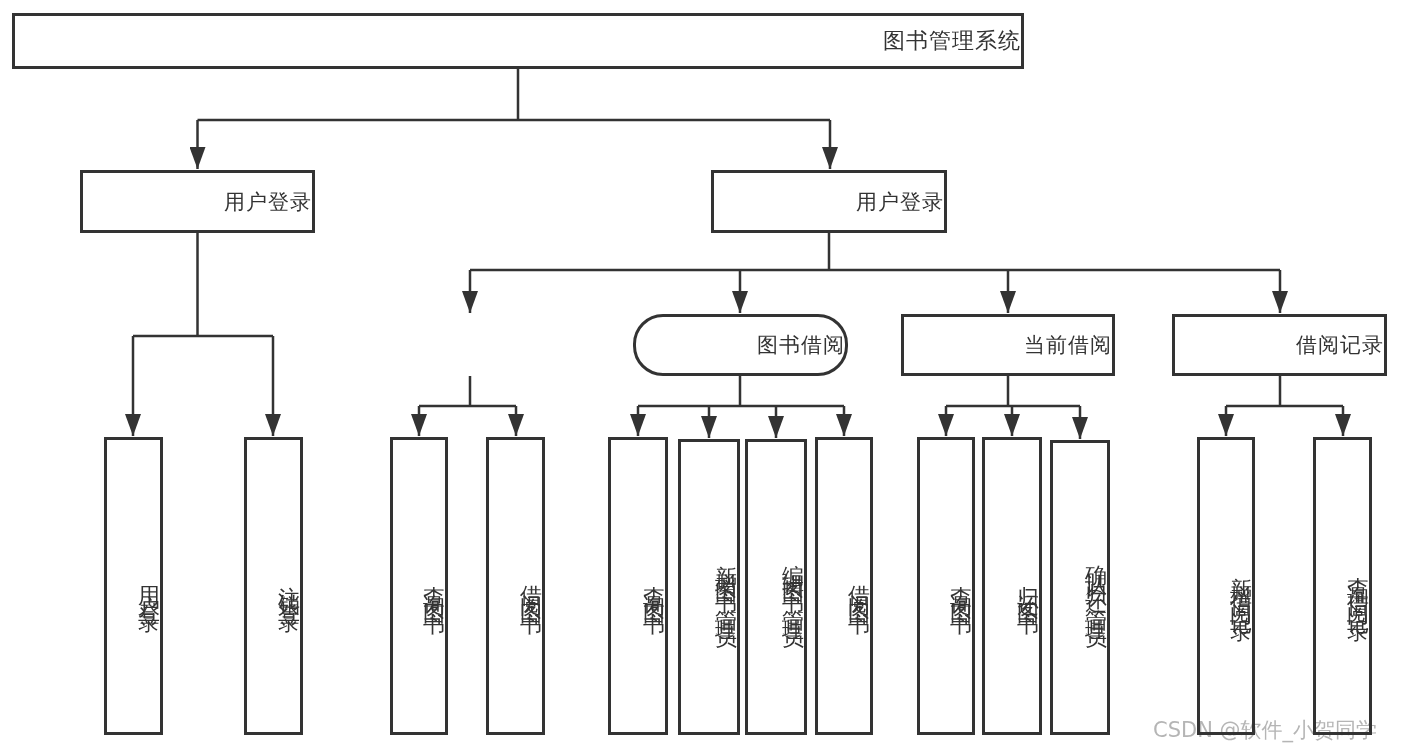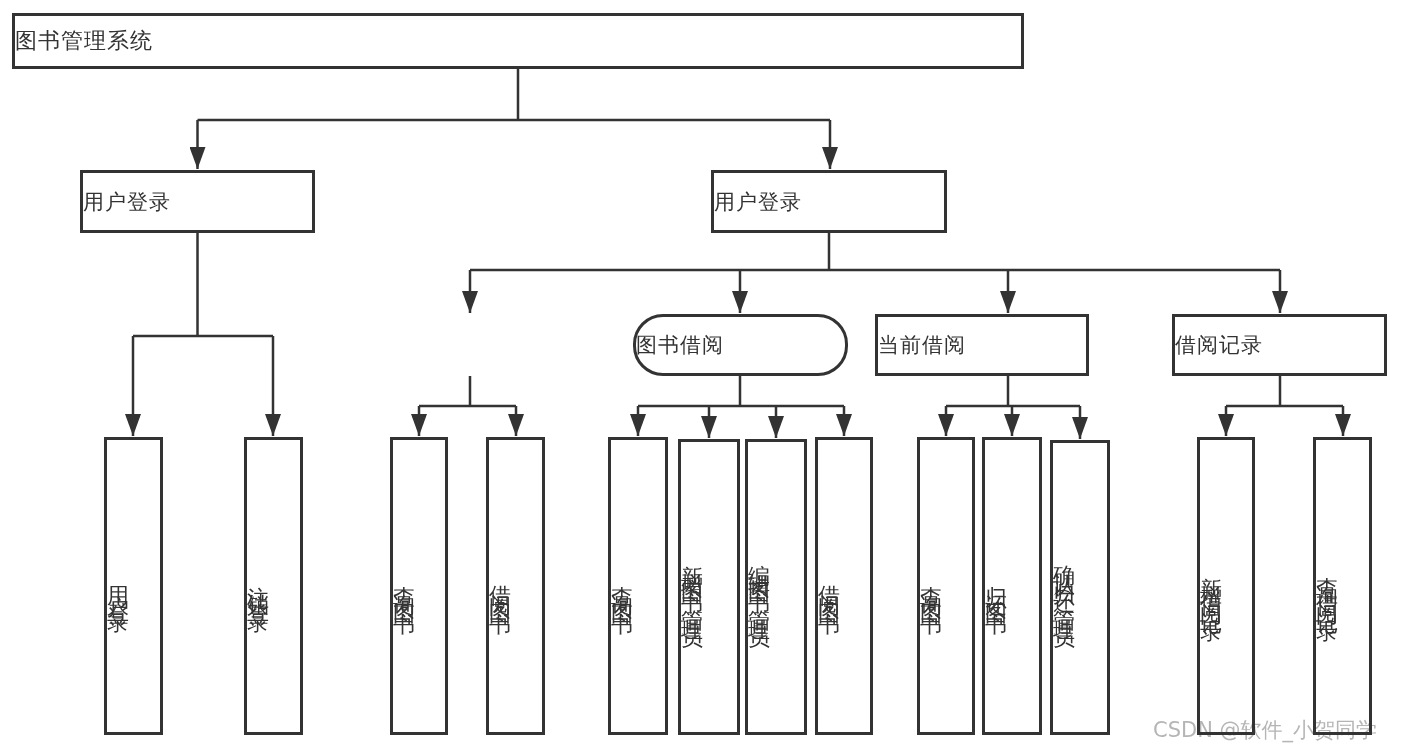--- a/index.html
+++ b/index.html
@@ -22,21 +22,21 @@
     top: 0;
     z-index: 2;
   }
   .node {
     position: absolute;
     border: 3px solid #333333;
     background: transparent;
     box-sizing: border-box;
     display: flex;
     align-items: center;
-    justify-content: flex-start;
+    justify-content: flex-end;
     z-index: 3;
   }
   .h-node {
     font-size: 21px;
     letter-spacing: 1px;
     white-space: nowrap;
   }
   .root-node {
     font-size: 22px;
   }
@@ -114,21 +114,21 @@
   <div class="node h-node" style="left:80px; top:170px; width:235px; height:63px;">
     <span>用户登录</span>
   </div>
   <div class="node h-node" style="left:711px; top:170px; width:236px; height:63px;">
     <span>用户登录</span>
   </div>
 
   <div class="node h-node" style="left:633px; top:314px; width:215px; height:62px;border-radius:30px;">
     <span>图书借阅</span>
   </div>
-  <div class="node h-node" style="left:875px; top:314px; width:214px; height:62px;font-family:Liberation Serif, serif;">
+  <div class="node h-node" style="left:901px; top:314px; width:214px; height:62px;font-family:Liberation Serif, serif;">
     <span>当前借阅</span>
   </div>
   <div class="node h-node" style="left:1172px; top:314px; width:215px; height:62px;">
     <span>借阅记录</span>
   </div>
 
   <div class="node v-node" style="left:104px; top:437px; width:59px; height:298px;">
     <span class="vtext">用户登录</span>
   </div>
   <div class="node v-node" style="left:244px; top:437px; width:59px; height:298px;">

